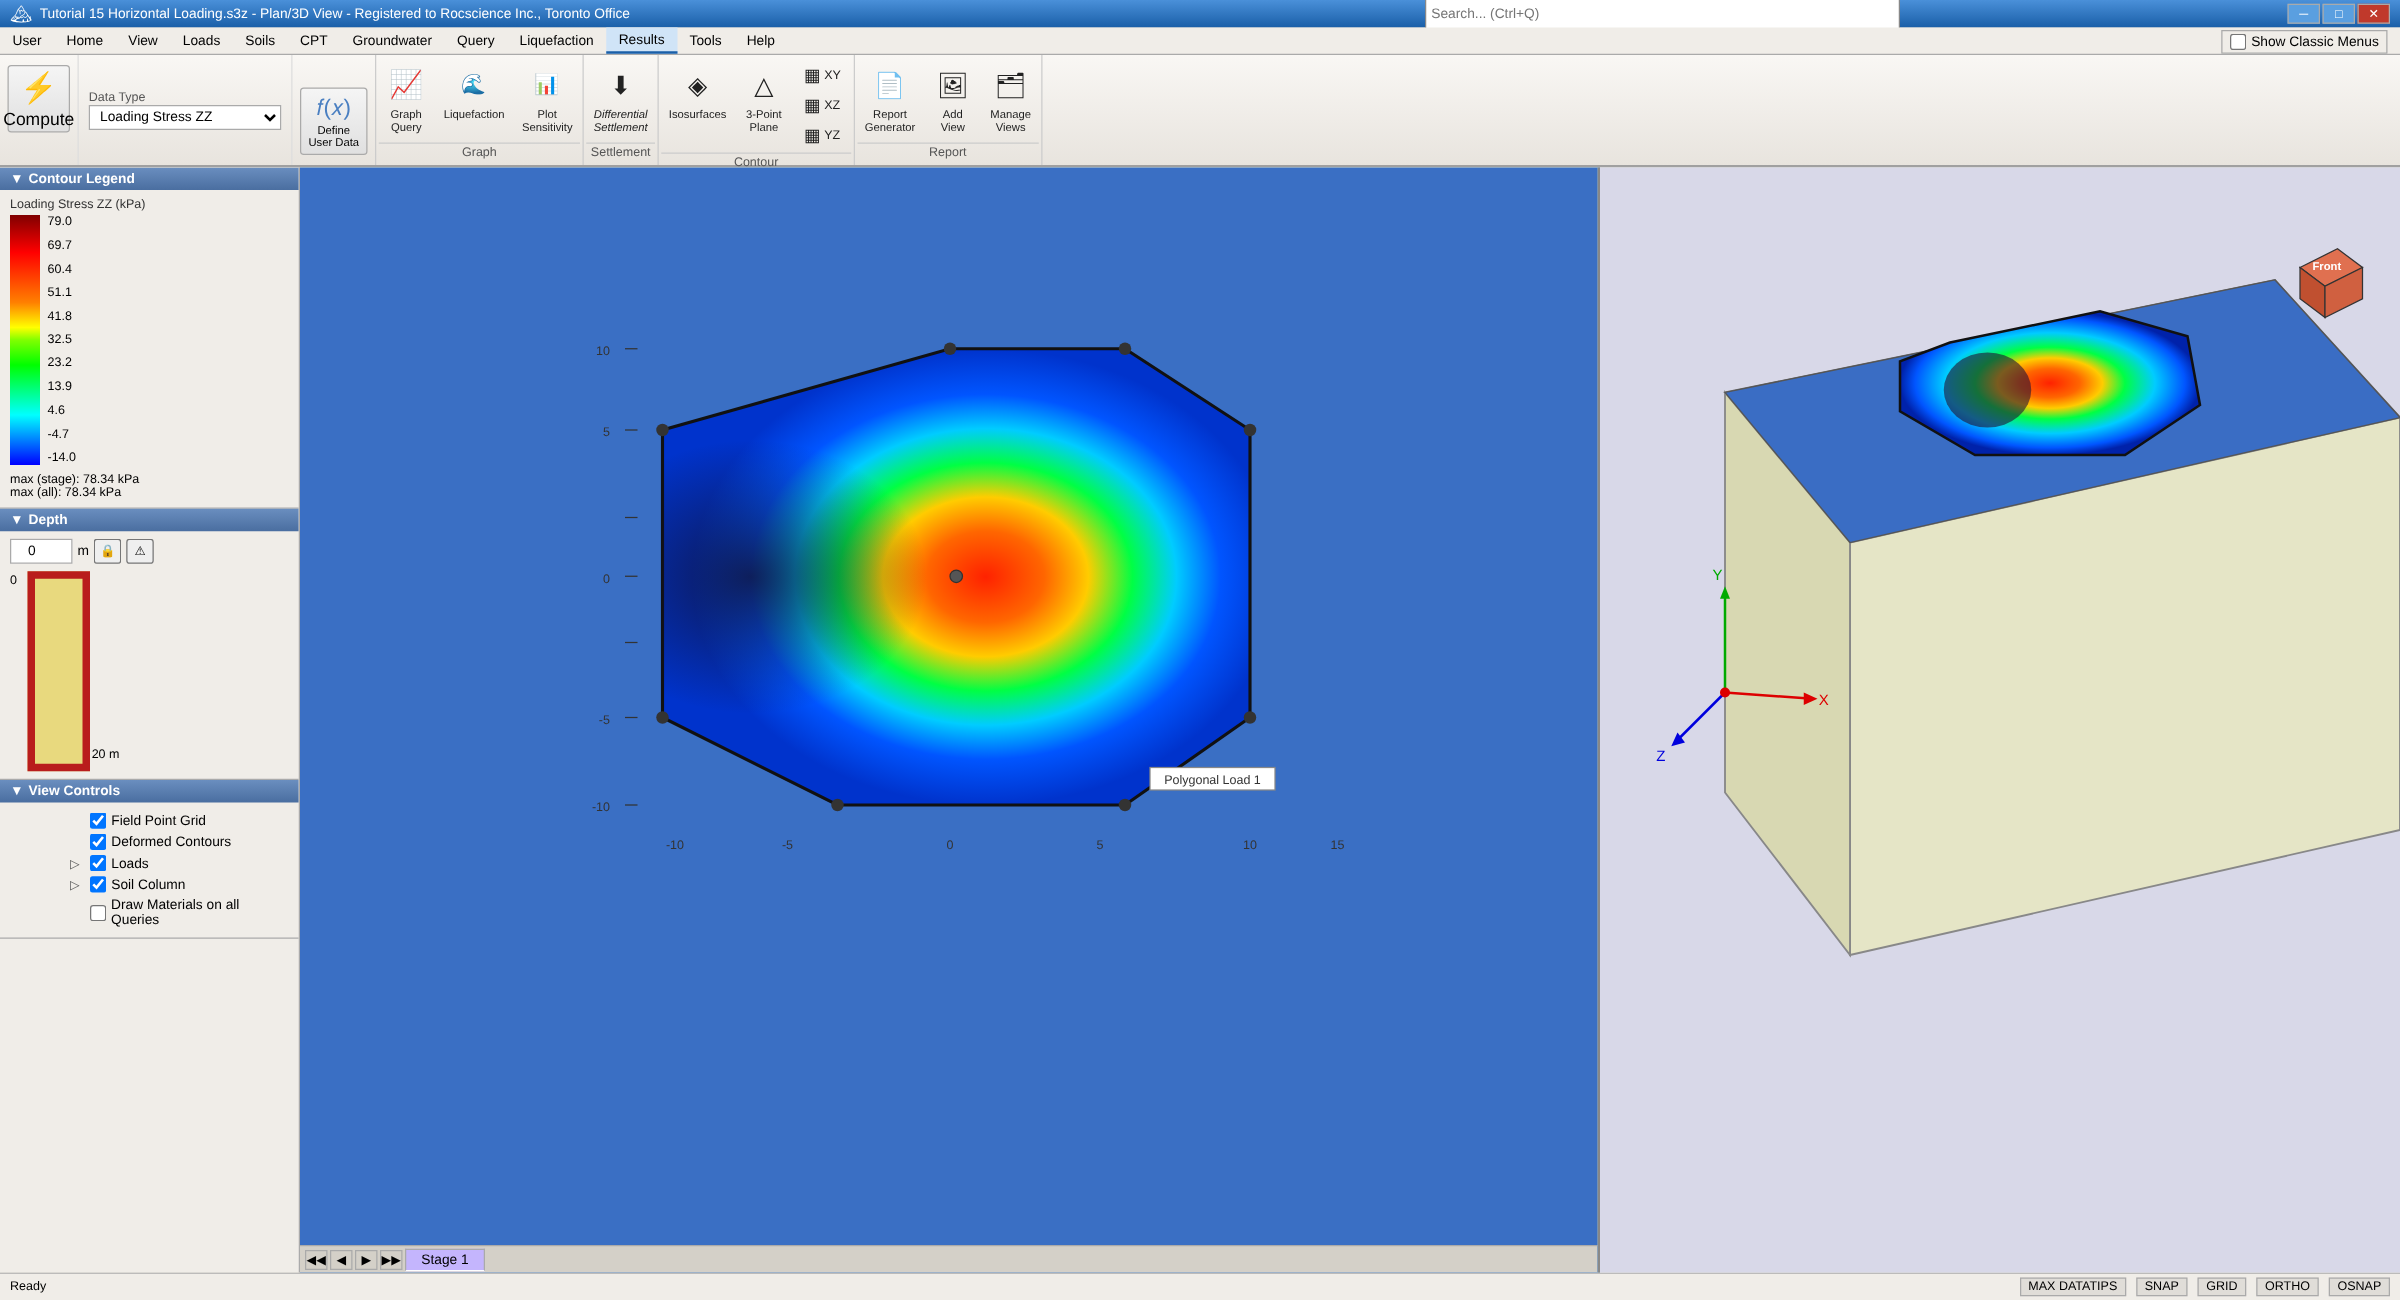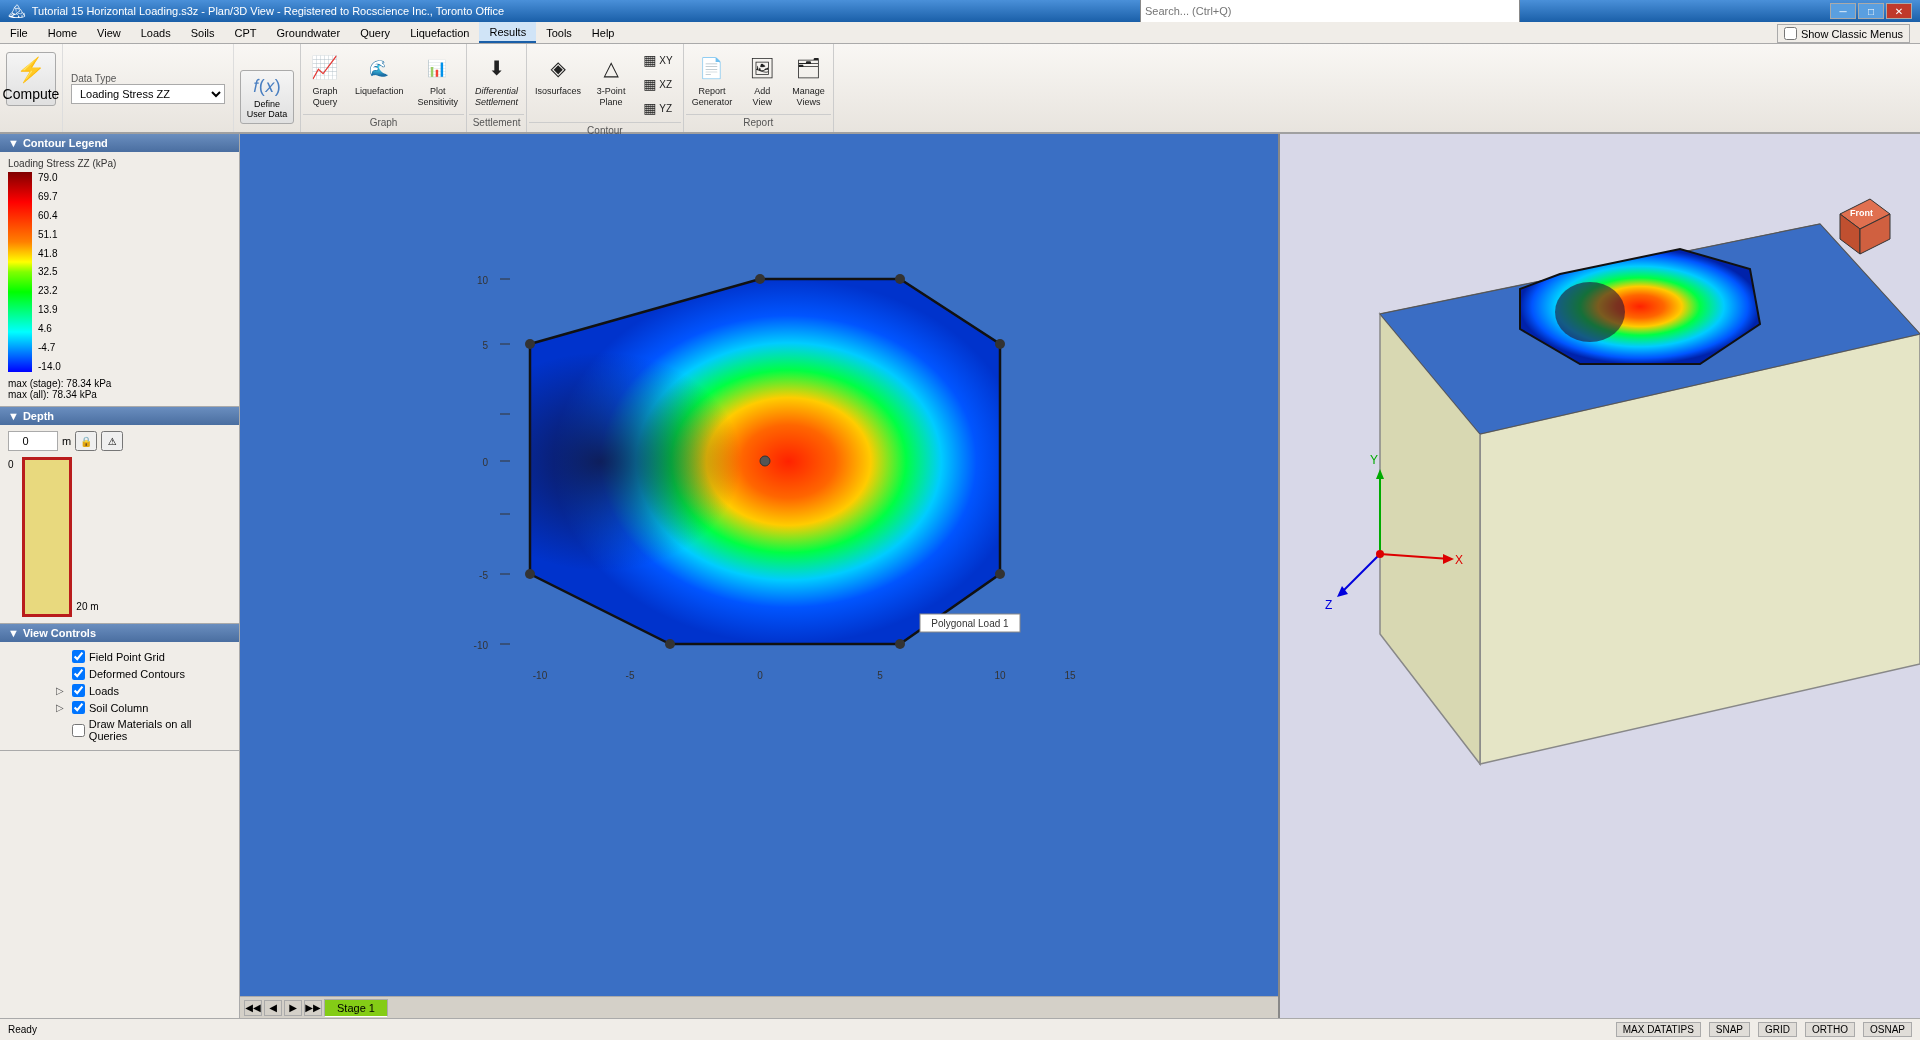--- a/index.html
+++ b/index.html
@@ -176,21 +176,21 @@
 
     
     .depth-input-row { display: flex; align-items: center; gap: 4px; margin-bottom: 6px; }
     .depth-input {
       width: 50px; height: 20px; border: 1px solid #aaa;
       text-align: center; font-size: 11px;
     }
     .depth-diagram {
       width: 50px; height: 160px;
       background: #e8d97e;
-      border: 3px solid #b91c1c;
+      border: 6px solid #b91c1c;
       position: relative;
     }
 
     
     .view-control-item {
       display: flex; align-items: center; gap: 4px;
       padding: 2px 0; font-size: 11px; margin-left: 48px;
     }
     .view-control-item input[type=checkbox] { width: 13px; height: 13px; }
     .expand-btn { cursor: pointer; font-size: 10px; color: #555; width: 12px; }
@@ -250,21 +250,21 @@
     }
     .stage-tab {
       padding: 2px 12px;
       background: #e8e4de;
       border: 1px solid #aaa;
       border-bottom: none;
       font-size: 11px;
       cursor: pointer;
     }
     .stage-tab.active {
-      background: #84cc16;
+      background: #c4b5fd;
       border-bottom: 1px solid white;
     }
     .stage-nav-btn {
       width: 18px; height: 16px;
       background: #d4d0c8;
       border: 1px solid #aaa;
       font-size: 10px;
       cursor: pointer;
       display: flex; align-items: center; justify-content: center;
     }
@@ -303,21 +303,21 @@
     <input class="search-input" style="font-size: 11px;" placeholder="Search... (Ctrl+Q)">
   </div>
   <div class="title-bar-controls">
     <div class="title-bar-btn">─</div>
     <div class="title-bar-btn">□</div>
     <div class="title-bar-btn" style="background:#c0392b;">✕</div>
   </div>
 </div>
 
 <div class="menu-bar" style="position:relative;">
-  <div class="menu-item">File</div>
+  <div class="menu-item">User</div>
   <div class="menu-item">Home</div>
   <div class="menu-item">View</div>
   <div class="menu-item">Loads</div>
   <div class="menu-item">Soils</div>
   <div class="menu-item">CPT</div>
   <div class="menu-item">Groundwater</div>
   <div class="menu-item">Query</div>
   <div class="menu-item">Liquefaction</div>
   <div class="menu-item active">Results</div>
   <div class="menu-item">Tools</div>

